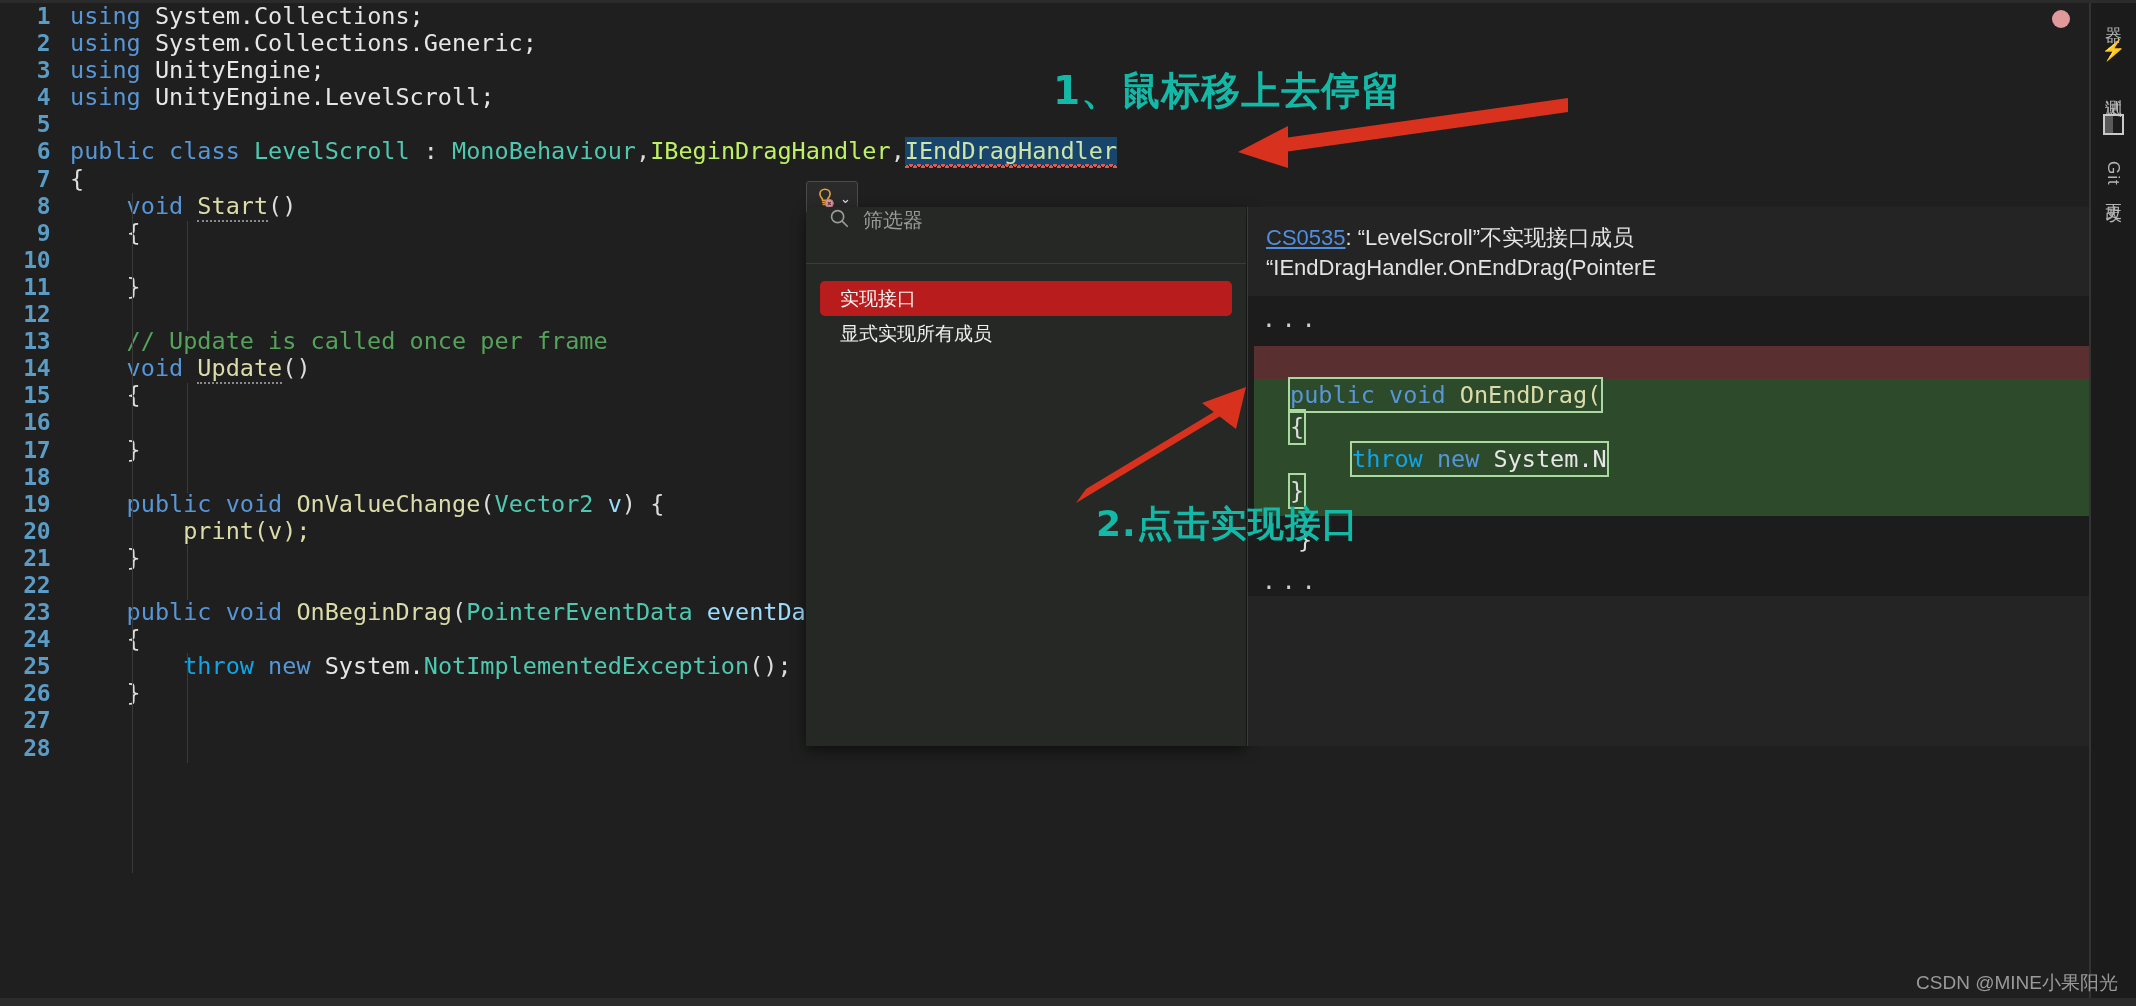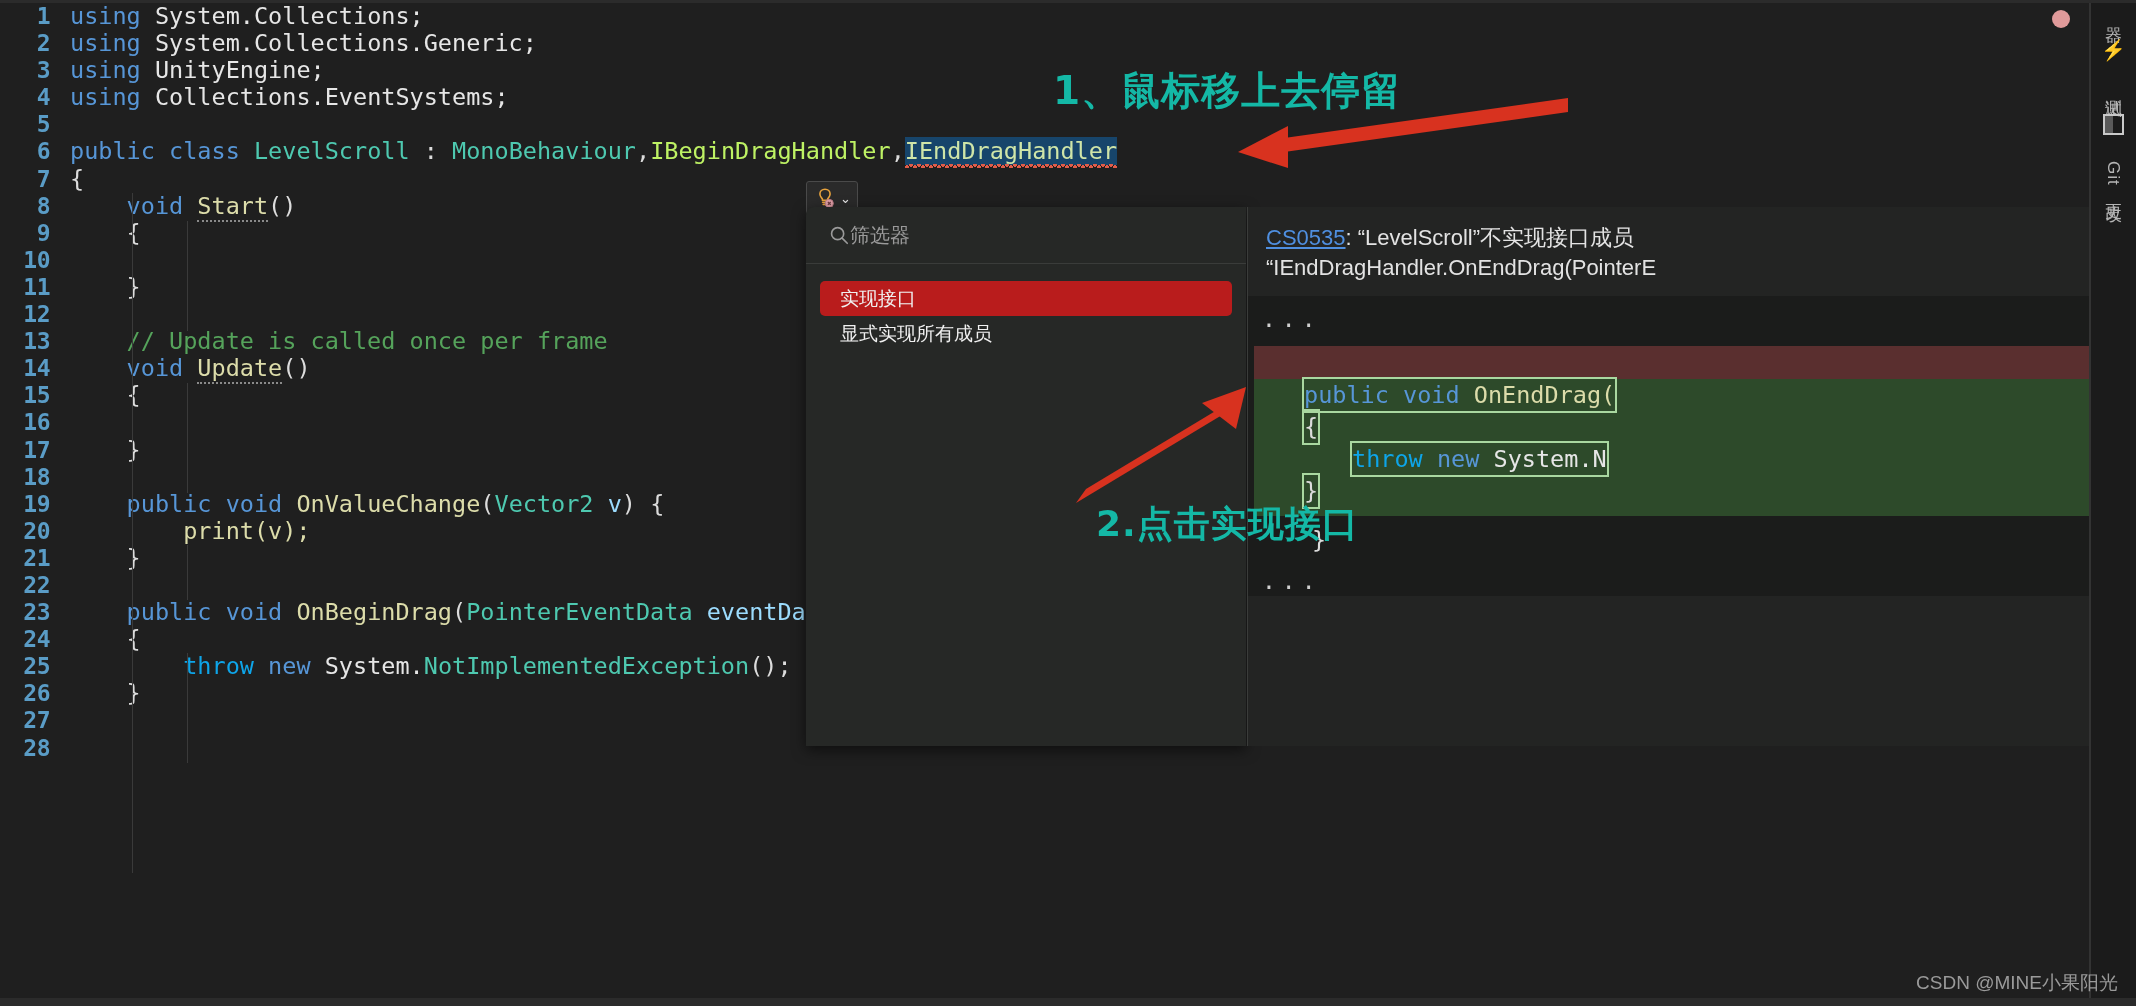--- a/index.html
+++ b/index.html
@@ -77,21 +77,21 @@
   .chev{ color:#e8e8e8; font-size:13px; line-height:1; margin-left:1px; }
 
   
   .popup{
     position:absolute; left:806px; top:207px; width:440px; height:539px;
     background:#262826; border-radius:8px 0 0 0;
     box-shadow:0 4px 14px rgba(0,0,0,.55);
     overflow:hidden;
   }
   .popup-search{
-    height:57px; display:flex; align-items:center; 
+    height:57px; display:flex; align-items:flex-start; gap:13px;
     padding:0 22px; border-bottom:1px solid #3a3c3a;
   }
   .srch-ico{ width:22px; height:22px; flex:0 0 auto; }
   .srch-ph{ color:#9a9a9a; font-size:20px; }
   .popup-list{ padding-top:17px; }
   .pitem{
     height:35px; display:flex; align-items:center;
     margin:0 14px; padding-left:20px; border-radius:5px;
     color:#f0f0f0; font-size:19px;
   }
@@ -113,21 +113,21 @@
   .pv-code{
     margin-top:10px;
     background:#1b1c1b;
     height:300px; position:relative;
     font-family:"DejaVu Sans Mono", monospace; font-size:23.5px;
   }
   .pv-dots{ color:#cfcfcf; padding:10px 0 6px 14px; letter-spacing:6px; font-size:23px;}
   .pv-strip-red{ position:absolute; left:6px; top:50px; right:0; height:33px; background:#5a2f2f; }
   .pv-add{ position:absolute; left:6px; right:0; background:#2d4a2a; }
   .tokbox{ outline:2px solid #a9d8a0; display:inline-block; }
-  .pvline{ white-space:pre; height:32px; line-height:32px; padding-left:50px; color:#e0e0e0;}
+  .pvline{ white-space:pre; height:32px; line-height:32px; padding-left:36px; color:#e0e0e0;}
 
   
   .actbar{
     position:absolute; right:0; top:3px; width:46px; height:1003px;
     background:#1b1b1b; border-left:1px solid #333;
     display:flex; flex-direction:column; align-items:center; gap:26px;
     padding-top:10px;
   }
   .vlabel{
     writing-mode:vertical-rl; text-orientation:mixed;
@@ -205,21 +205,21 @@
       <div class="guide2" style="top:380px;height:110px;"></div>
       <div class="guide2" style="top:542px;height:55px;"></div>
       <div class="guide2" style="top:650px;height:110px;"></div>
 
       <div class="cline"><span class="kw">using</span> <span class="plain">System.Collections;</span></div>
 
       <div class="cline"><span class="kw">using</span> <span class="plain">System.Collections.Generic;</span></div>
 
       <div class="cline"><span class="kw">using</span> <span class="plain">UnityEngine;</span></div>
 
-      <div class="cline"><span class="kw">using</span> <span class="plain">Collections.EventSystems;</span></div>
+      <div class="cline"><span class="kw">using</span> <span class="plain">UnityEngine.LevelScroll;</span></div>
 
       <div class="cline">&nbsp;</div>
 
       <div class="cline"><span class="kw">public</span> <span class="kw">class</span> <span class="type">LevelScroll</span><span class="punct"> : </span><span class="type">MonoBehaviour</span><span class="punct">,</span><span class="iface">IBeginDragHandler</span><span class="punct">,</span><span class="sel-iface">IEndDragHandler<span class="squiggle"></span></span></div>
 
       <div class="cline"><span class="punct">{</span></div>
 
 
       <div class="cline">    <span class="kw">void</span> <span class="fn dotted-u">Start</span><span class="punct">()</span></div>
 

